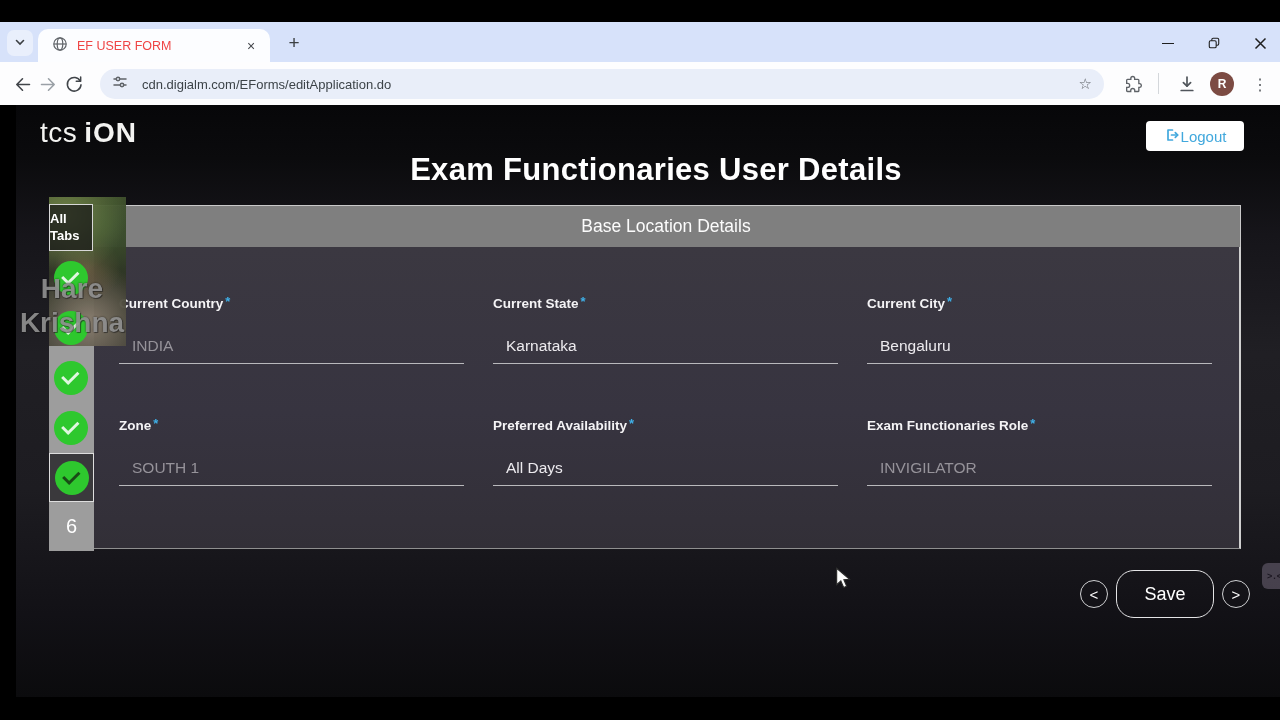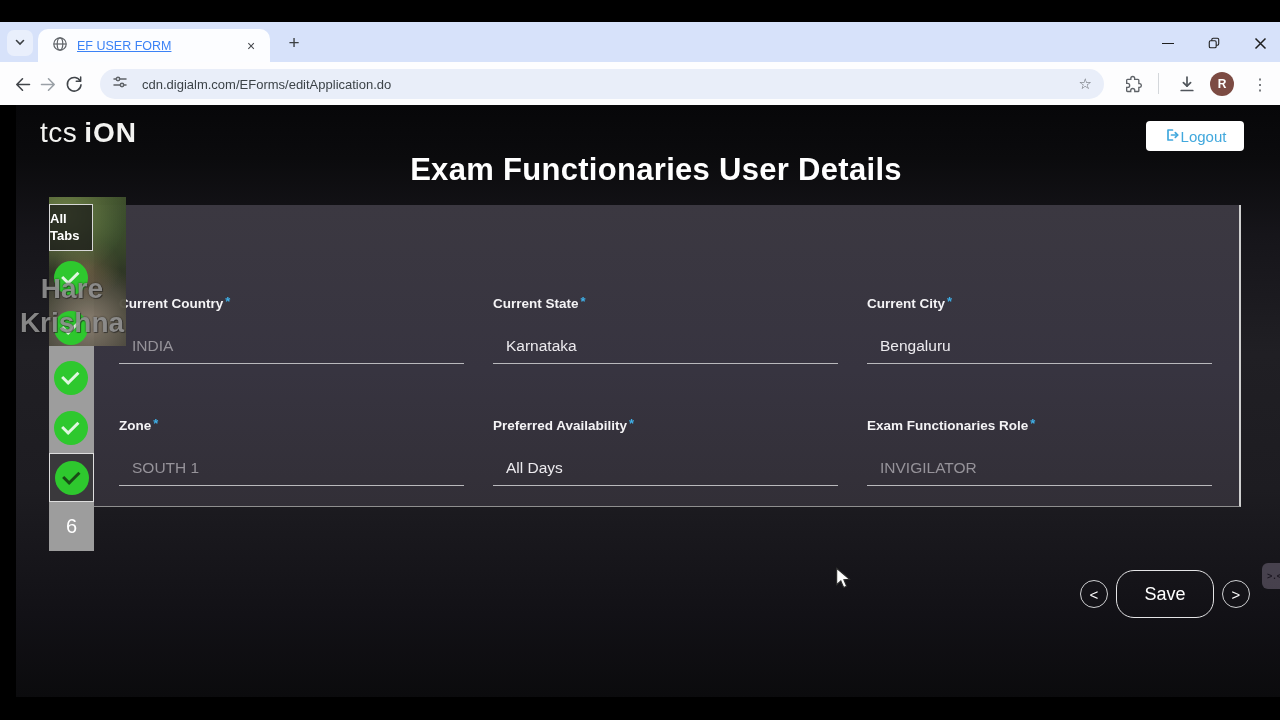--- a/index.html
+++ b/index.html
@@ -7,21 +7,21 @@
   body { font-family:"Liberation Sans", sans-serif; }
   #screen { position:relative; width:1280px; height:720px; background:#000; overflow:hidden; }
 
   
   .top-black { position:absolute; left:0; top:0; width:1280px; height:22px; background:#000; }
   .tabstrip { position:absolute; left:0; top:22px; width:1280px; height:40px; background:#d7e2fa; }
   .tab-search-btn { position:absolute; left:7px; top:8px; width:26px; height:26px; border-radius:7px;
     background:#e9effc; display:flex; align-items:center; justify-content:center; }
   .tab { position:absolute; left:38px; top:7px; width:232px; height:33px; background:#fcfdff;
     border-radius:10px 10px 0 0; display:flex; align-items:center; padding:0 10px 0 14px; }
-  .tab-title { font-size:12.5px; color:#3b82f6; flex:1; margin-left:9px; white-space:nowrap; overflow:hidden;text-decoration:underline; }
+  .tab-title { font-size:12.5px; color:#ef4444; flex:1; margin-left:9px; white-space:nowrap; overflow:hidden; }
   .tab-close { width:18px; height:18px; display:flex; align-items:center; justify-content:center;
     font-size:14px; color:#44474c; border-radius:50%; }
   .newtab-btn { position:absolute; left:282px; top:9px; width:24px; height:24px; display:flex;
     align-items:center; justify-content:center; font-size:19px; color:#3c4043; }
   .win-controls { position:absolute; right:6px; top:7px; height:28px; display:flex; gap:18px; align-items:center; }
   .win-btn { width:28px; height:28px; display:flex; align-items:center; justify-content:center; color:#1f1f1f; }
   .win-min-glyph { display:block; width:12px; height:0; border-top:1.6px solid #1f1f1f; }
 
   .toolbar { position:absolute; left:0; top:62px; width:1280px; height:43px; background:#fdfdfe;padding-left:48px; }
   .nav-ic { position:absolute; top:9px; width:26px; height:26px; display:flex; align-items:center; justify-content:center; }
@@ -211,20 +211,21 @@
               <path d="M11.3 5.6 L13.7 8 L11.3 10.4"></path>
             </g>
           </svg>
       </span>
       <span>Logout</span>
     </button>
 
     <div class="page-title">Exam Functionaries User Details</div>
 
     <div class="panel">
+      <div class="panel-header">Base Location Details</div>
       <div class="panel-body">
 
         <div class="field" style="left:28px; top:91px">
           <div class="flabel"><span>Current Country</span><span class="req">*</span></div>
           <div class="fvalue disabled">INDIA</div>
         </div>
 
         <div class="field" style="left:402px; top:91px">
           <div class="flabel"><span>Current State</span><span class="req">*</span></div>
           <div class="fvalue">Karnataka</div>

